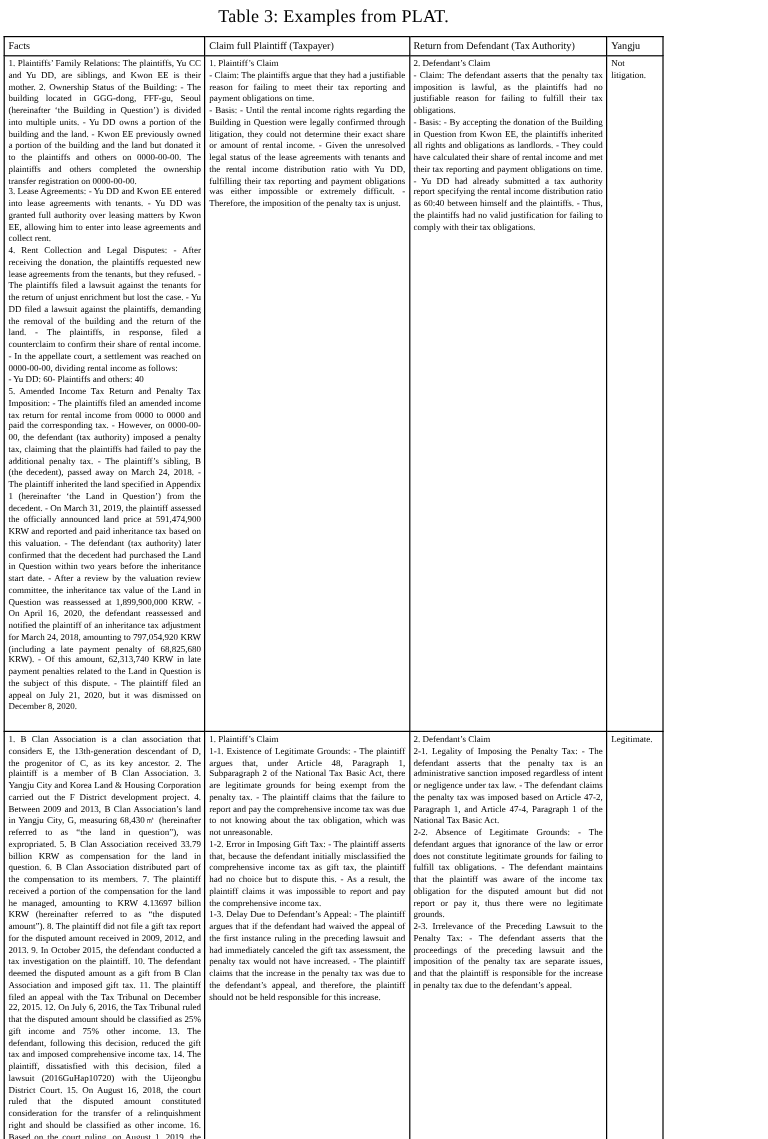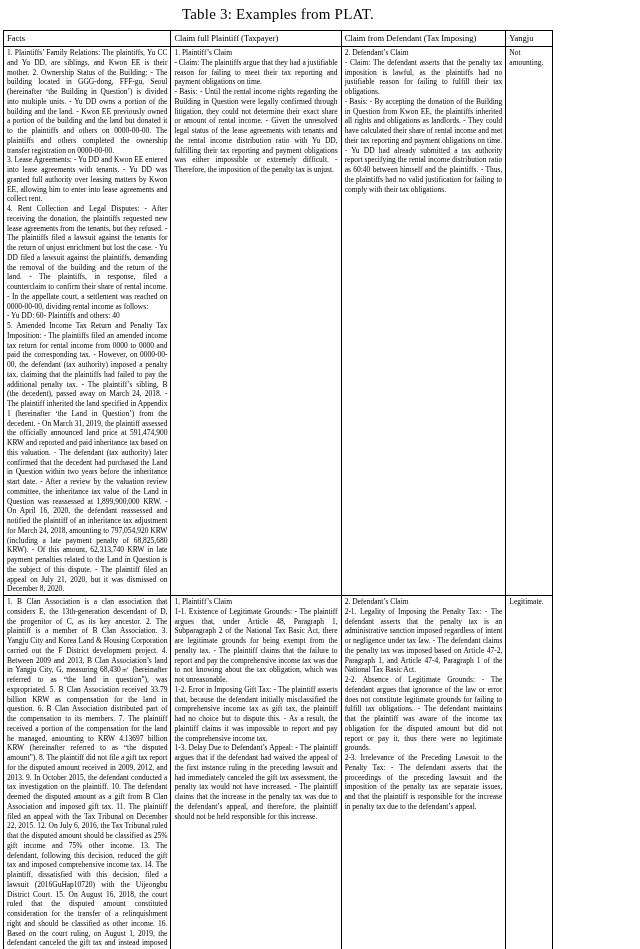--- a/index.html
+++ b/index.html
@@ -37,21 +37,21 @@
     font-weight: normal;
     text-align: left;
     font-size: 8.5px;
     line-height: 1.3;
     padding: 2px 3px;
     white-space: normal;
   }
   table.plat td {
     font-size: 7.5px;
     line-height: 1.3;
-    padding: 1px 3px 1px 3px;
+    padding: 1px 3px 15px 3px;
     white-space: pre-line;
     text-align: justify;
     word-break: normal;
     hyphens: none;
   }
   table.plat td.label-cell {
     text-align: left;
     white-space: normal;
   }
   col.c-facts    { width: 30.5%; }
@@ -70,38 +70,38 @@
     <colgroup>
       <col class="c-facts">
       <col class="c-plain">
       <col class="c-defend">
       <col class="c-label">
     </colgroup>
     <thead>
       <tr>
         <th>Facts</th>
         <th>Claim full Plaintiff (Taxpayer)</th>
-        <th>Claim from Defendant (Tax Imposing)</th>
+        <th>Return from Defendant (Tax Authority)</th>
         <th>Yangju</th>
       </tr>
     </thead>
     <tbody>
       <tr>
         <td>1. Plaintiffs’ Family Relations: The plaintiffs, Yu CC and Yu DD, are siblings, and Kwon EE is their mother. 2. Ownership Status of the Building: - The building located in GGG-dong, FFF-gu, Seoul (hereinafter ‘the Building in Question’) is divided into multiple units. - Yu DD owns a portion of the building and the land. - Kwon EE previously owned a portion of the building and the land but donated it to the plaintiffs and others on 0000-00-00. The plaintiffs and others completed the ownership transfer registration on 0000-00-00.
 3. Lease Agreements: - Yu DD and Kwon EE entered into lease agreements with tenants. - Yu DD was granted full authority over leasing matters by Kwon EE, allowing him to enter into lease agreements and collect rent.
 4. Rent Collection and Legal Disputes: - After receiving the donation, the plaintiffs requested new lease agreements from the tenants, but they refused. - The plaintiffs filed a lawsuit against the tenants for the return of unjust enrichment but lost the case. - Yu DD filed a lawsuit against the plaintiffs, demanding the removal of the building and the return of the land. - The plaintiffs, in response, filed a counterclaim to confirm their share of rental income. - In the appellate court, a settlement was reached on 0000-00-00, dividing rental income as follows:
 - Yu DD: 60- Plaintiffs and others: 40
 5. Amended Income Tax Return and Penalty Tax Imposition: - The plaintiffs filed an amended income tax return for rental income from 0000 to 0000 and paid the corresponding tax. - However, on 0000-00-00, the defendant (tax authority) imposed a penalty tax, claiming that the plaintiffs had failed to pay the additional penalty tax. - The plaintiff’s sibling, B (the decedent), passed away on March 24, 2018. - The plaintiff inherited the land specified in Appendix 1 (hereinafter ‘the Land in Question’) from the decedent. - On March 31, 2019, the plaintiff assessed the officially announced land price at 591,474,900 KRW and reported and paid inheritance tax based on this valuation. - The defendant (tax authority) later confirmed that the decedent had purchased the Land in Question within two years before the inheritance start date. - After a review by the valuation review committee, the inheritance tax value of the Land in Question was reassessed at 1,899,900,000 KRW. - On April 16, 2020, the defendant reassessed and notified the plaintiff of an inheritance tax adjustment for March 24, 2018, amounting to 797,054,920 KRW (including a late payment penalty of 68,825,680 KRW). - Of this amount, 62,313,740 KRW in late payment penalties related to the Land in Question is the subject of this dispute. - The plaintiff filed an appeal on July 21, 2020, but it was dismissed on December 8, 2020.</td>
         <td>1. Plaintiff’s Claim
 - Claim: The plaintiffs argue that they had a justifiable reason for failing to meet their tax reporting and payment obligations on time.
 - Basis: - Until the rental income rights regarding the Building in Question were legally confirmed through litigation, they could not determine their exact share or amount of rental income. - Given the unresolved legal status of the lease agreements with tenants and the rental income distribution ratio with Yu DD, fulfilling their tax reporting and payment obligations was either impossible or extremely difficult. - Therefore, the imposition of the penalty tax is unjust.</td>
         <td>2. Defendant’s Claim
 - Claim: The defendant asserts that the penalty tax imposition is lawful, as the plaintiffs had no justifiable reason for failing to fulfill their tax obligations.
 - Basis: - By accepting the donation of the Building in Question from Kwon EE, the plaintiffs inherited all rights and obligations as landlords. - They could have calculated their share of rental income and met their tax reporting and payment obligations on time. - Yu DD had already submitted a tax authority report specifying the rental income distribution ratio as 60:40 between himself and the plaintiffs. - Thus, the plaintiffs had no valid justification for failing to comply with their tax obligations.</td>
-        <td class="label-cell">Not amounting.</td>
+        <td class="label-cell">Not litigation.</td>
       </tr>
       <tr>
         <td>1. B Clan Association is a clan association that considers E, the 13th-generation descendant of D, the progenitor of C, as its key ancestor. 2. The plaintiff is a member of B Clan Association. 3. Yangju City and Korea Land &amp; Housing Corporation carried out the F District development project. 4. Between 2009 and 2013, B Clan Association’s land in Yangju City, G, measuring 68,430㎡ (hereinafter referred to as “the land in question”), was expropriated. 5. B Clan Association received 33.79 billion KRW as compensation for the land in question. 6. B Clan Association distributed part of the compensation to its members. 7. The plaintiff received a portion of the compensation for the land he managed, amounting to KRW 4.13697 billion KRW (hereinafter referred to as “the disputed amount”). 8. The plaintiff did not file a gift tax report for the disputed amount received in 2009, 2012, and 2013. 9. In October 2015, the defendant conducted a tax investigation on the plaintiff. 10. The defendant deemed the disputed amount as a gift from B Clan Association and imposed gift tax. 11. The plaintiff filed an appeal with the Tax Tribunal on December 22, 2015. 12. On July 6, 2016, the Tax Tribunal ruled that the disputed amount should be classified as 25% gift income and 75% other income. 13. The defendant, following this decision, reduced the gift tax and imposed comprehensive income tax. 14. The plaintiff, dissatisfied with this decision, filed a lawsuit (2016GuHap10720) with the Uijeongbu District Court. 15. On August 16, 2018, the court ruled that the disputed amount constituted consideration for the transfer of a relinquishment right and should be classified as other income. 16. Based on the court ruling, on August 1, 2019, the defendant canceled the gift tax and instead imposed comprehensive income tax and penalties as follows:
 2009 Comprehensive Income Tax: Total penalty 13,419,549 KRW, 2012 Comprehensive Income Tax: Total penalty 10,376,001 KRW, 2013 Comprehensive Income Tax: Total penalty 2,571,190 KRW
 17. The plaintiff filed an objection and an appeal regarding the penalty but was rejected in both cases.</td>
         <td>1. Plaintiff’s Claim
 1-1. Existence of Legitimate Grounds: - The plaintiff argues that, under Article 48, Paragraph 1, Subparagraph 2 of the National Tax Basic Act, there are legitimate grounds for being exempt from the penalty tax. - The plaintiff claims that the failure to report and pay the comprehensive income tax was due to not knowing about the tax obligation, which was not unreasonable.
 1-2. Error in Imposing Gift Tax: - The plaintiff asserts that, because the defendant initially misclassified the comprehensive income tax as gift tax, the plaintiff had no choice but to dispute this. - As a result, the plaintiff claims it was impossible to report and pay the comprehensive income tax.
 1-3. Delay Due to Defendant’s Appeal: - The plaintiff argues that if the defendant had waived the appeal of the first instance ruling in the preceding lawsuit and had immediately canceled the gift tax assessment, the penalty tax would not have increased. - The plaintiff claims that the increase in the penalty tax was due to the defendant’s appeal, and therefore, the plaintiff should not be held responsible for this increase.</td>
         <td>2. Defendant’s Claim

